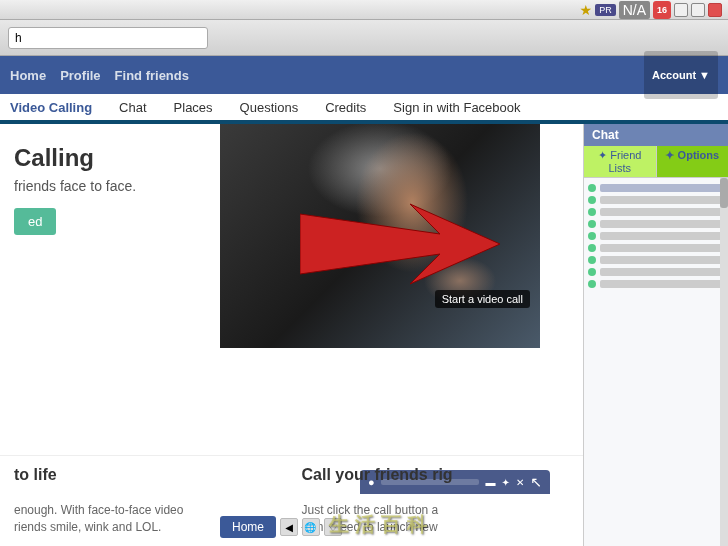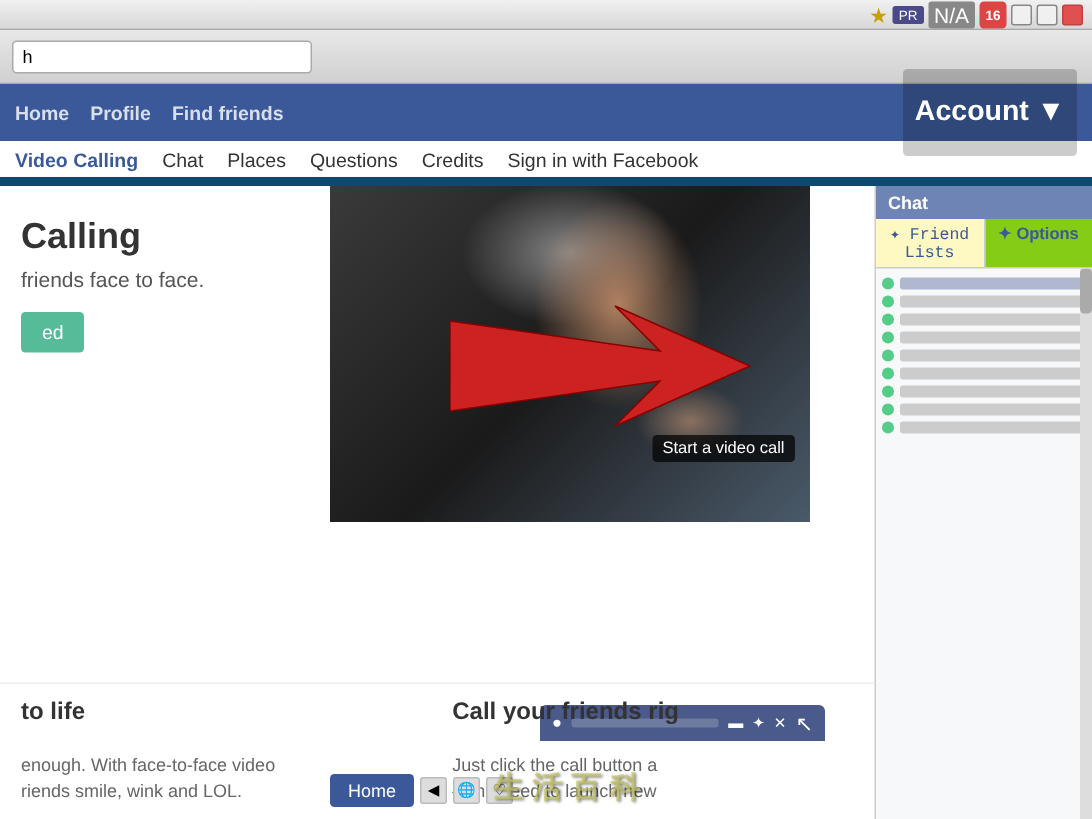--- a/index.html
+++ b/index.html
@@ -99,38 +99,38 @@
     .fb-nav-link {
       color: #d8dfea;
       font-size: 13px;
       font-weight: bold;
       text-decoration: none;
       cursor: pointer;
     }
     .fb-nav-spacer { flex: 1; }
     .fb-account-btn {
       color: white;
-      font-size: 19px;
+      font-size: 11px;
       font-weight: bold;
       background: rgba(0,0,0,0.2);
       padding: 18px 8px;
       border-radius: 3px;
       cursor: pointer;
     }
 
     
     .sub-nav {
       width: 100%;
       height: 30px;
       background: white;
-      border-bottom: 6px solid #0c4a6e;
+      border-bottom: 4px solid #0c4a6e;
       display: flex;
       align-items: center;
       padding: 0 10px;
-      gap: 16px;
+      gap: 27px;
     }
     .sub-nav-item {
       color: #333;
       font-size: 13px;
       cursor: pointer;
     }
     .sub-nav-item.active { color: #3b5998; font-weight: bold; }
 
     
     .main-content {
@@ -246,22 +246,21 @@
       flex: 1;
       font-size: 11px;
       padding: 3px 4px;
       text-align: center;
       cursor: pointer;
       background: #e8eaf0;
       color: #3b5998;
       border-right: 1px solid #ccc;
     }
     .chat-tab.active {
-      background: #fef9c3;
-      font-family: Liberation Mono, monospace;
+      background: #bef264;
     }
     .chat-options-tab {
       flex: 1;
       font-size: 11px;
       padding: 3px 4px;
       text-align: center;
       cursor: pointer;
       background: #84cc16;
       color: #3b5998;
       font-weight: bold;

